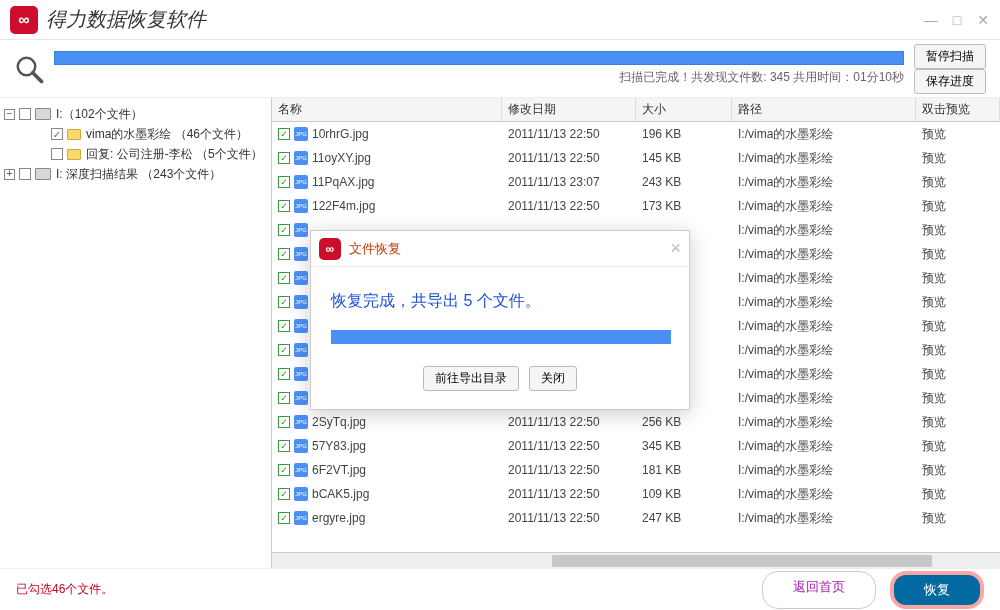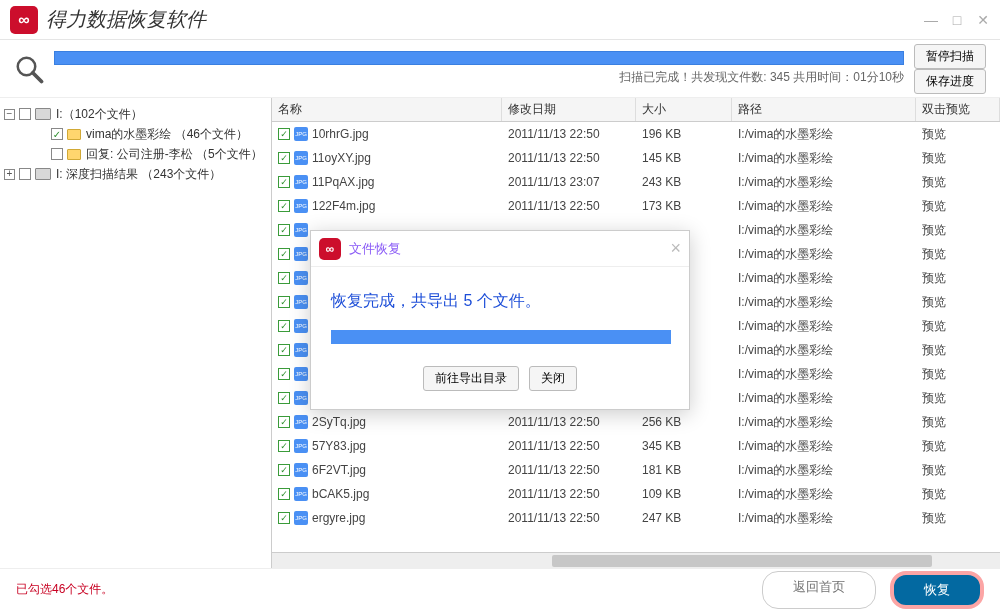--- a/index.html
+++ b/index.html
@@ -38,26 +38,26 @@
 .row { display: flex; height: 24px; align-items: center; font-size: 12px; color: #444; }
 .row > div { padding: 0 6px; white-space: nowrap; overflow: hidden; display: flex; align-items: center; }
 .row-chk { width: 12px; height: 12px; border: 1px solid #3a9b3a; margin-right: 4px; display: flex; align-items: center; justify-content: center; font-size: 9px; color: #2d8f2d; flex: 0 0 auto; }
 .file-icon { width: 14px; height: 14px; background: #4a90f4; border-radius: 2px; margin-right: 4px; color: #fff; font-size: 6px; display:flex; align-items:center; justify-content:center; flex: 0 0 auto; }
 .hscroll { height: 16px; background: #eee; border-top: 1px solid #ccc; position: relative; }
 .hscroll-thumb { position: absolute; left: 280px; width: 380px; top: 2px; height: 12px; background: #c7c7c7; border-radius: 2px; }
 .footer { height: 42px; display: flex; align-items: center; padding: 0 16px; border-top: 1px solid #eee; }
 .footer-status { color: #c80022; font-size: 12px; }
 .footer-btns { margin-left: auto; display: flex; gap: 14px; }
 .pill { padding: 6px 30px; border-radius: 16px; font-size: 13px; cursor: pointer; }
-.pill-outline { border: 1px solid #ccc; background: #fff; color: #737373; }
+.pill-outline { border: 1px solid #ccc; background: #fff; color: #a21caf; }
 .pill-red { background: #0369a1; color: #fff; border: 4px solid #fca5a5; }
 .modal { position: absolute; left: 310px; top: 230px; width: 380px; height: 180px; background: #fff; border: 1px solid #ccc; box-shadow: 0 4px 20px rgba(0,0,0,.2); }
 .modal-head { height: 36px; display: flex; align-items: center; padding: 0 8px; border-bottom: 1px solid #eee; }
 .modal-head .app-icon { width: 22px; height: 22px; font-size: 12px; }
-.modal-title { font-size: 13px; color: #8b5cf6; }
+.modal-title { font-size: 13px; color: #c2410c; }
 .modal-close { margin-left: auto; color: #bbb; font-size: 18px; cursor: pointer; }
 .modal-body { padding: 24px 20px 10px; font-size: 16px; color: #1d4ed8; }
 .modal-progress { height: 14px; background: #4a90f4; margin-top: 18px; width: 340px; }
 .modal-foot { display: flex; gap: 10px; justify-content: center; padding: 12px 14px; }
 </style>
 </head>
 <body>
 
 <div class="titlebar">
   <div class="app-icon">∞</div>

